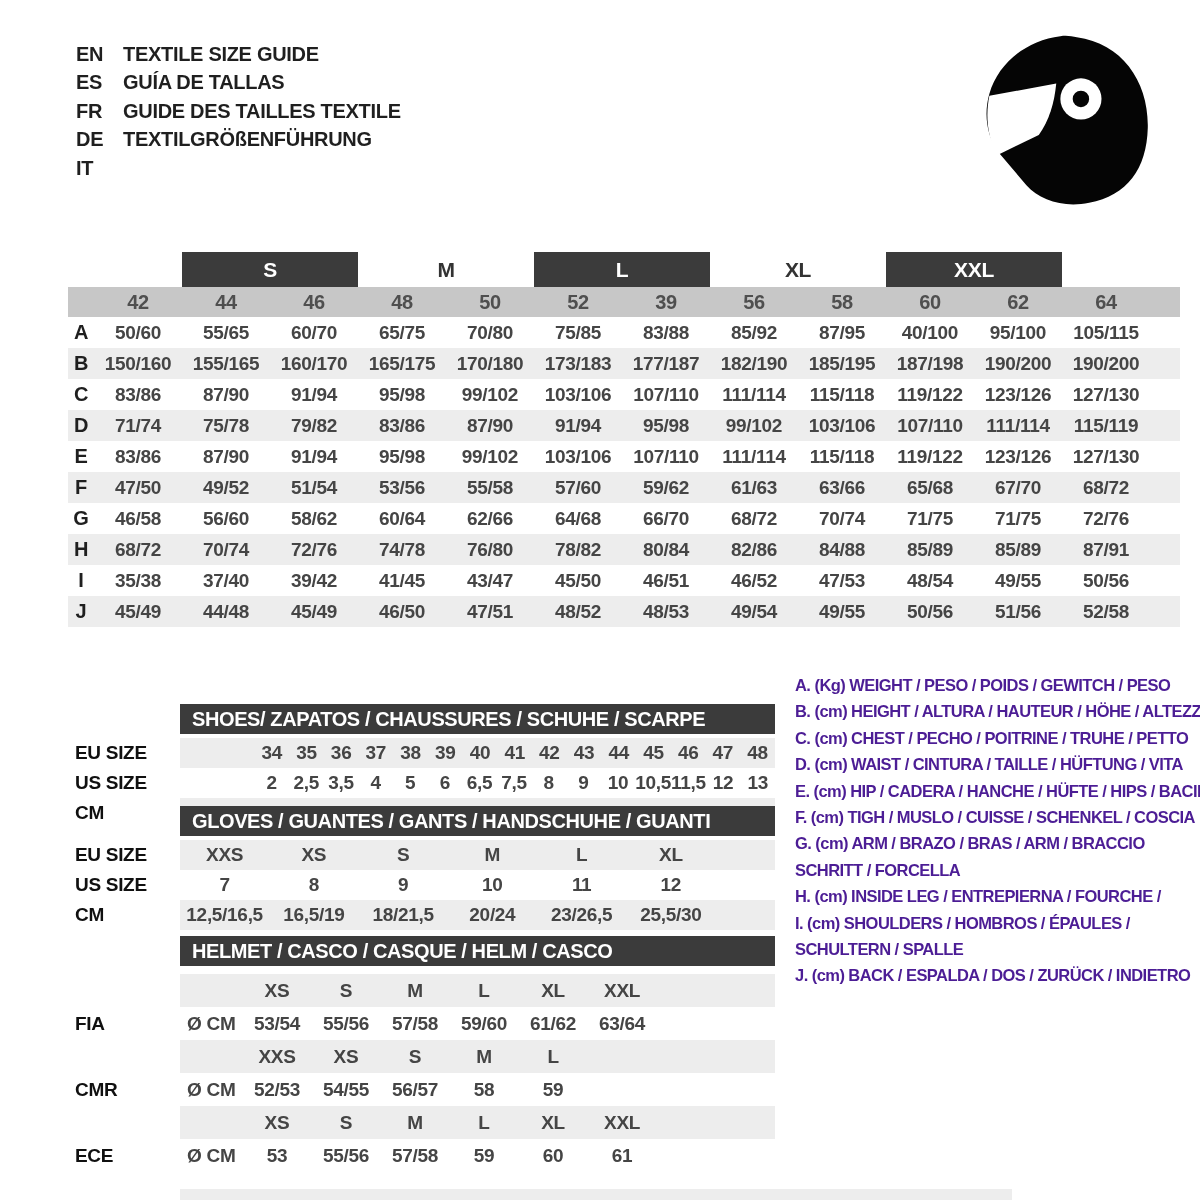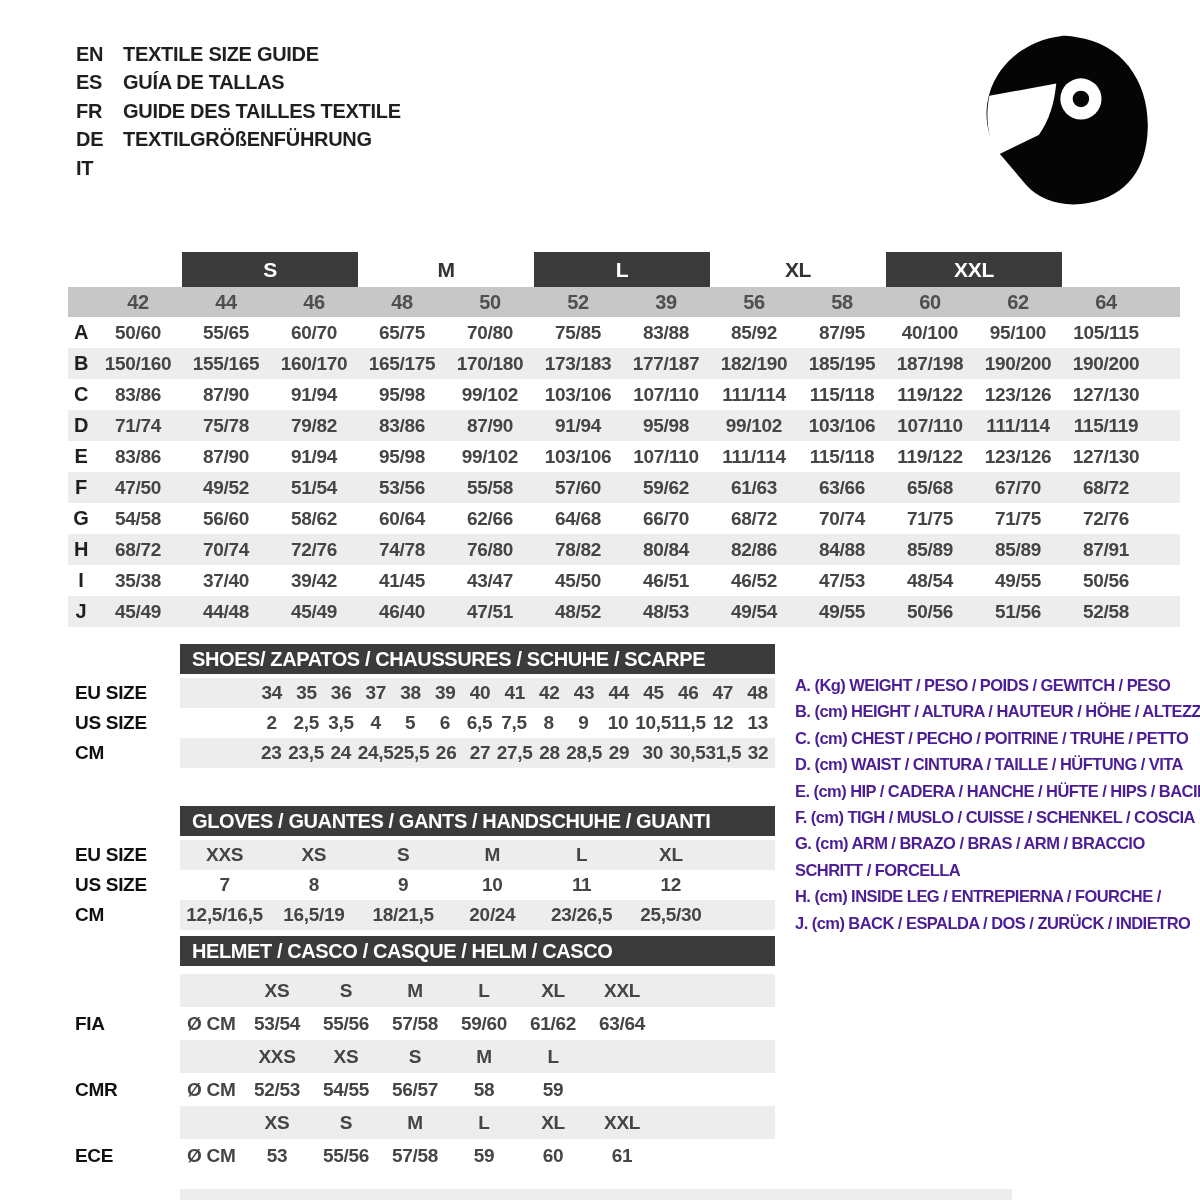--- a/index.html
+++ b/index.html
@@ -34,21 +34,21 @@
   .m-groups{height:35px}
   .m-gcell{height:35px;line-height:35px;text-align:center;font-size:21px;color:#333;flex:none}
   .m-gcell.bar{background:var(--bar-dark);color:#fff}
   .m-numbers{height:30px;background:var(--band-gray);font-size:20px;color:#4f4f4f}
   .m-data{height:31px;font-size:19px;color:var(--value-gray);white-space:nowrap}
   .m-data.alt{background:var(--stripe-gray)}
   .m-lbl{text-align:center;font-size:20px;color:var(--text-dark)}
 
   
   .sec{position:absolute;left:75px;width:700px}
-  #shoes{top:644px}
+  #shoes{top:704px}
   #gloves{top:806px}
   #helmet{top:936px}
   .sec-row{display:flex;align-items:center;height:30px}
   #helmet .sec-row{height:33px}
   #helmet .sec-row.hdr{height:30px}
   .sec-row.first-gap{margin-top:4px}
   #helmet .sec-row.first-gap{margin-top:8px}
   .sec-label{width:105px;flex:none;font-size:19px;color:#101010}
   .sec-band{flex:1;align-self:stretch;display:flex;align-items:center}
   .sec-band.dark{background:var(--bar-dark);color:#fff;font-size:20px;padding-left:12px;letter-spacing:-0.4px;white-space:nowrap}
@@ -219,21 +219,21 @@
         <div class="m-c">59/62</div>
         <div class="m-c">61/63</div>
         <div class="m-c">63/66</div>
         <div class="m-c">65/68</div>
         <div class="m-c">67/70</div>
         <div class="m-c">68/72</div>
         <div class="m-fill"></div>
       </div>
       <div class="m-row m-data">
         <div class="m-lbl">G</div>
-        <div class="m-c">54/58</div>
+        <div class="m-c">46/58</div>
         <div class="m-c">56/60</div>
         <div class="m-c">58/62</div>
         <div class="m-c">60/64</div>
         <div class="m-c">62/66</div>
         <div class="m-c">64/68</div>
         <div class="m-c">66/70</div>
         <div class="m-c">68/72</div>
         <div class="m-c">70/74</div>
         <div class="m-c">71/75</div>
         <div class="m-c">71/75</div>
@@ -270,21 +270,21 @@
         <div class="m-c">48/54</div>
         <div class="m-c">49/55</div>
         <div class="m-c">50/56</div>
         <div class="m-fill"></div>
       </div>
       <div class="m-row m-data alt">
         <div class="m-lbl">J</div>
         <div class="m-c">45/49</div>
         <div class="m-c">44/48</div>
         <div class="m-c">45/49</div>
-        <div class="m-c">46/40</div>
+        <div class="m-c">46/50</div>
         <div class="m-c">47/51</div>
         <div class="m-c">48/52</div>
         <div class="m-c">48/53</div>
         <div class="m-c">49/54</div>
         <div class="m-c">49/55</div>
         <div class="m-c">50/56</div>
         <div class="m-c">51/56</div>
         <div class="m-c">52/58</div>
         <div class="m-fill"></div>
       </div>
@@ -512,18 +512,22 @@
         <div class="lg-line">F. (cm) TIGH / MUSLO / CUISSE / SCHENKEL / COSCIA</div>
       </div>
       <div class="lg-item">
         <div class="lg-line">G. (cm) ARM  / BRAZO / BRAS / ARM / BRACCIO</div>
       </div>
       <div class="lg-item">
         <div class="lg-line">SCHRITT / FORCELLA</div>
         <div class="lg-line">H. (cm) INSIDE LEG / ENTREPIERNA / FOURCHE /</div>
       </div>
       <div class="lg-item">
+        <div class="lg-line">I.  (cm) SHOULDERS / HOMBROS / ÉPAULES /</div>
+        <div class="lg-line">SCHULTERN / SPALLE</div>
+      </div>
+      <div class="lg-item">
         <div class="lg-line">J. (cm) BACK / ESPALDA / DOS / ZURÜCK / INDIETRO</div>
       </div>
     </aside>
 
   <div class="bottom-strip"></div>
 </div>
 
 </body></html>

